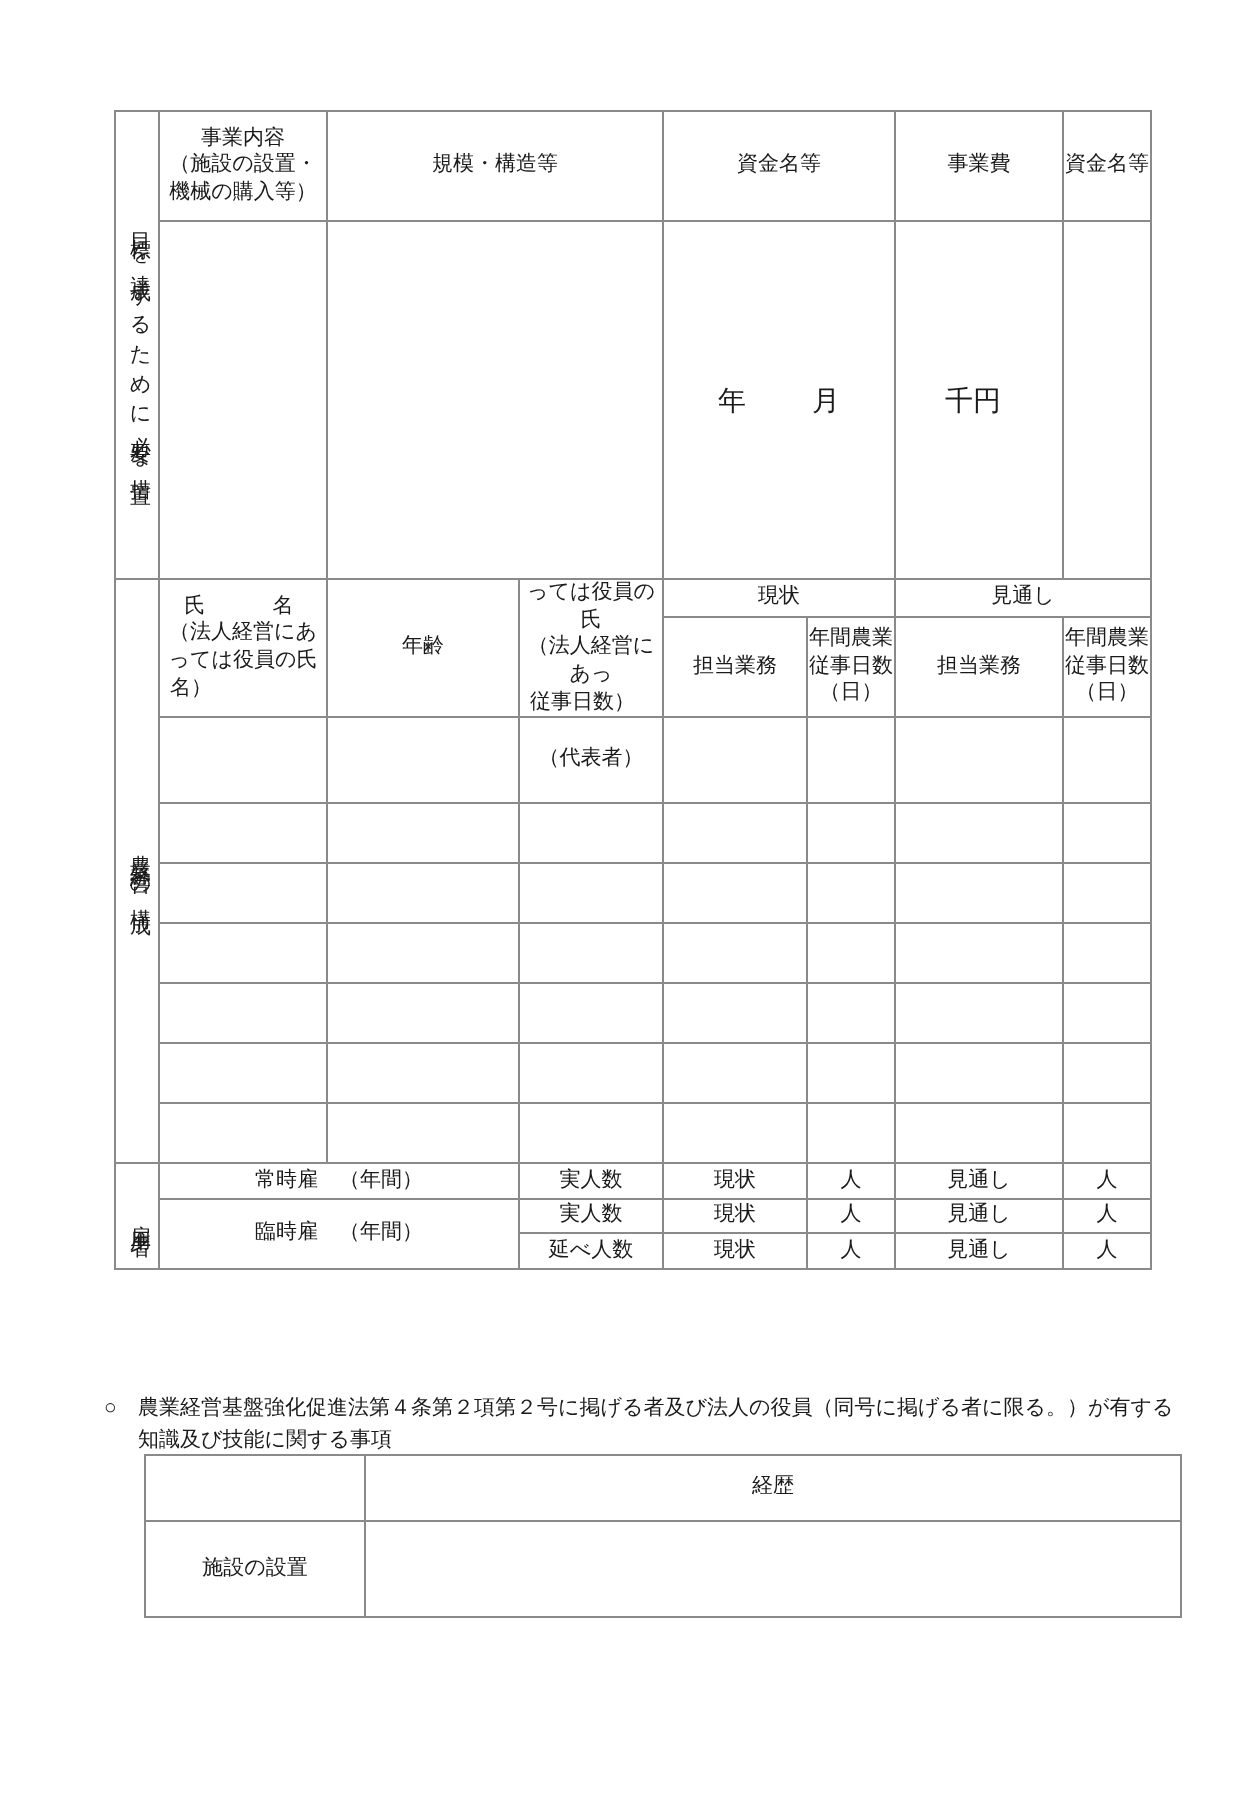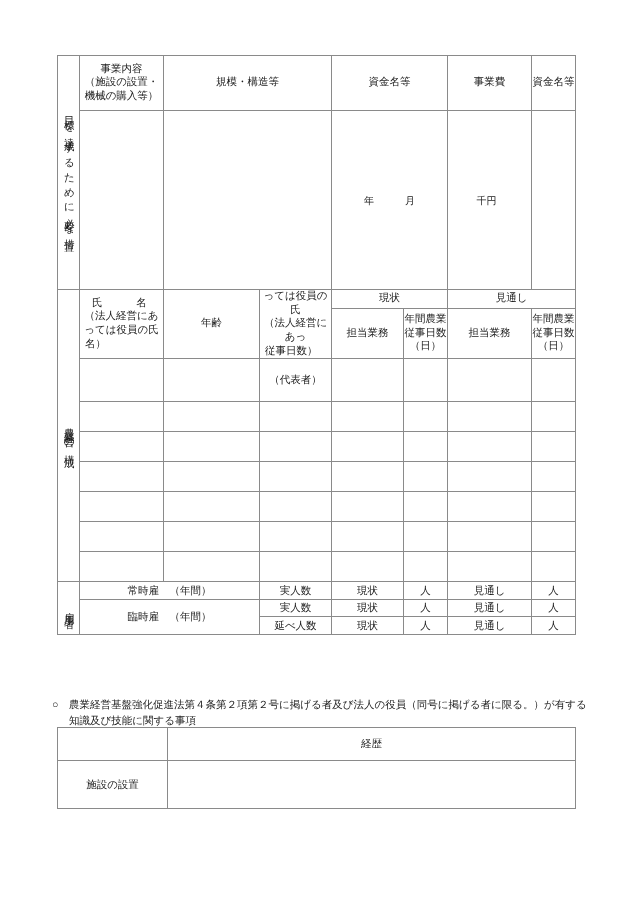--- a/index.html
+++ b/index.html
@@ -67,33 +67,33 @@
     text-align: center;
     vertical-align: middle;
   }
   .vcell-inner {
     display: flex;
     align-items: center;
     justify-content: center;
     height: 100%;
   }
 
-  .hdr { padding: 3px 2px; line-height: 1.3; font-family: Liberation Mono, monospace; }
+  .hdr { padding: 3px 2px; line-height: 1.3; }
   .pad { padding: 2px 4px; }
   .tl { text-align: left; padding-left: 5px; }
   .tr { text-align: right; padding-right: 6px; }
   .top { vertical-align: top; padding-top: 3px; }
 
   .wide-sp { letter-spacing: 0.4em; }
 
   
   .unit-line {
     text-align: center;
     padding-top: 3px;
-    font-size: 10px;
+    font-size: 14px;
   }
   .unit-gap { display: inline-block; width: 26px; }
 
   
   #note {
     position: absolute;
     left: 52px;
     top: 697px;
     width: 540px;
     font-size: 10.5px;
@@ -106,21 +106,21 @@
   }
   #note .note-body {
     display: block;
     padding-left: 17px;
     text-indent: 0;
   }
 
   
   #career-table {
     position: absolute;
-    left: 57px;
+    left: 72px;
     top: 727px;
     width: 518px;
   }
   #career-table td {
     border: 1px solid #8a8a8a;
     text-align: center;
     vertical-align: middle;
   }
 </style>
 </head>

